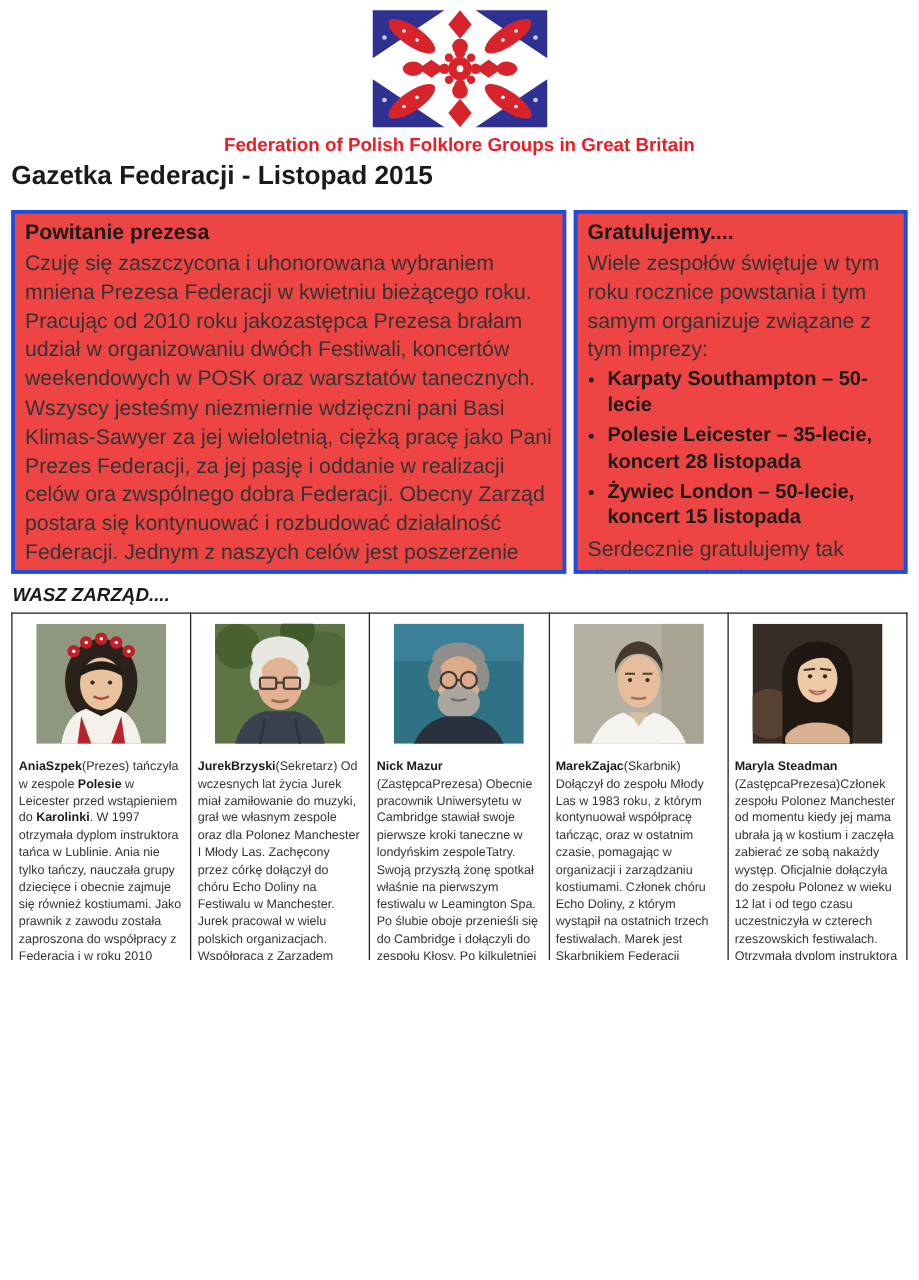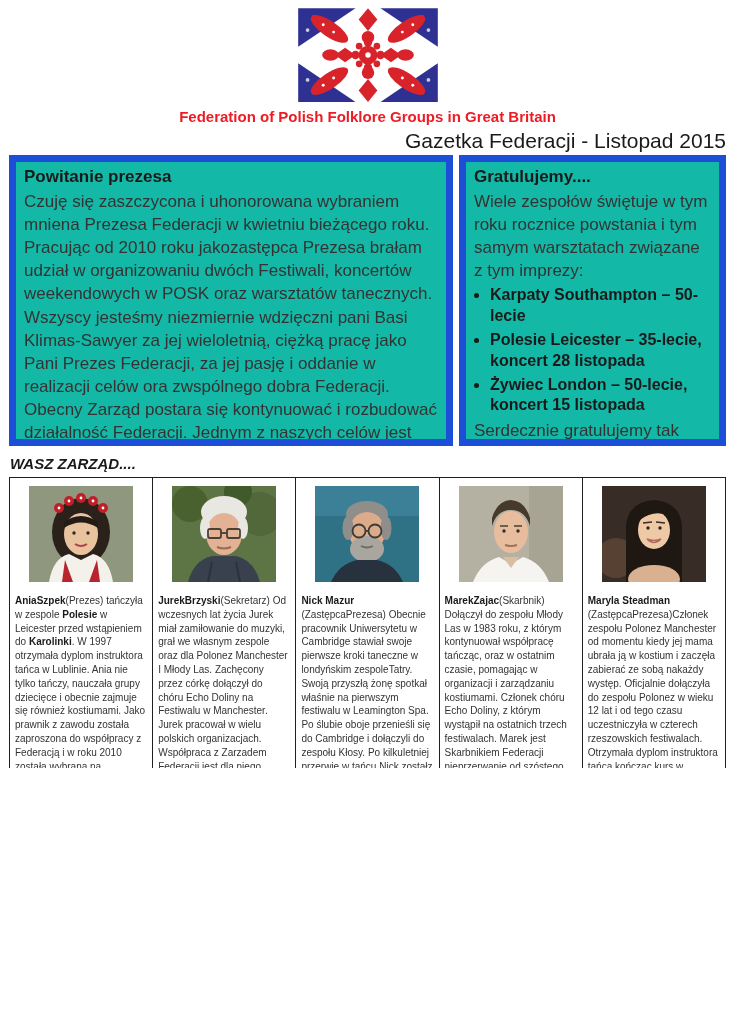--- a/index.html
+++ b/index.html
@@ -2,25 +2,25 @@
 <html lang="pl"><head>
 <meta charset="utf-8">
 <style>
   html,body{margin:0;padding:0;background:#fff;}
   body{width:735px;height:1024px;font-family:"Liberation Sans","DejaVu Sans",sans-serif;color:#262626;}
   .page{position:relative;width:735px;height:768px;overflow:hidden;box-sizing:border-box;padding:0 9px;}
 
   
   .logo-wrap{text-align:center;padding-top:5px;line-height:0;}
   .org-line{text-align:center;font-weight:700;font-size:15px;margin-top:3px;}
-  .page-title{font-size:21px;font-weight:400;color:#1a1a1a;margin:4px 0 2px 0;text-align:right;}
+  .page-title{font-size:21px;font-weight:700;color:#1a1a1a;margin:4px 0 15px 0;}
 
   
   .boxes{display:flex;gap:6px;}
-  .box{border:7px solid #1d4ed8;box-sizing:border-box;padding:3px 8px 20px 8px;overflow:hidden;background:#14b8a6;}
+  .box{border:3px solid #1d4ed8;box-sizing:border-box;padding:3px 8px 20px 8px;overflow:hidden;background:#ef4444;}
   .box-left{width:444px;height:291px;}
   .box-right{flex:1;height:291px;}
   .box h2{font-size:17px;margin:2px 0 3px 0;color:#1a1a1a;}
   .body-text{font-size:17px;line-height:1.36;color:#333;}
   .signature{font-size:13.4px;font-weight:700;font-style:italic;margin-top:3px;color:#1a1a1a;}
   .congrats-list{margin:2px 0 2px 0;padding-left:16px;}
   .congrats-list li{font-weight:700;font-size:16px;line-height:1.3;margin:3px 0;color:#1a1a1a;}
   .flag-center{text-align:center;margin-top:4px;line-height:0;}
 
   
@@ -118,21 +118,21 @@
 
   <div class="boxes">
     <div class="box box-left">
       <h2>Powitanie prezesa</h2>
       <div class="body-text">Czuję się zaszczycona i uhonorowana wybraniem mniena Prezesa Federacji w kwietniu bieżącego roku. Pracując od 2010 roku jakozastępca Prezesa brałam udział w organizowaniu dwóch Festiwali, koncertów weekendowych w POSK oraz warsztatów tanecznych. Wszyscy jesteśmy niezmiernie wdzięczni pani Basi Klimas-Sawyer za jej wieloletnią, ciężką pracę jako Pani Prezes Federacji, za jej pasję i oddanie w realizacji celów ora zwspólnego dobra Federacji. Obecny Zarząd postara się kontynuować i rozbudować działalność Federacji. Jednym z naszych celów jest poszerzenie współpracy i polepszenie komunikacji z zespołami, między innymi poprzez regularne wydanie Gazetki Federacji. Z tego powodu prosimy i zachęcamy do jej przeczytania, jesteśmy ciekawi Waszych opinii, pomysłów oraz planów na przyszłość. Do zobaczenia na spotkaniach, warsztatach oraz koncertach!</div>
       <div class="signature">Ania Szpek - Prezes Federacji Zespołów Folklorystycznych w WielkiejBrytanii</div>
     </div>
 
     <div class="box box-right">
       <h2>Gratulujemy....</h2>
-      <div class="body-text">Wiele zespołów świętuje w tym roku rocznice powstania i tym samym warsztatach związane z tym imprezy:</div>
+      <div class="body-text">Wiele zespołów świętuje w tym roku rocznice powstania i tym samym organizuje związane z tym imprezy:</div>
       <ul class="congrats-list">
         <li>Karpaty Southampton – 50-lecie</li>
         <li>Polesie Leicester – 35-lecie, koncert 28 listopada</li>
         <li>Żywiec London – 50-lecie, koncert 15 listopada</li>
       </ul>
       <div class="body-text">Serdecznie gratulujemy tak długiego stażu, życząc jednocześnie niekończących się dziesięcioleci działalności!</div>
       <div class="flag-center">
         <svg width="33" height="23">
             <use href="#folkflag"></use>
           </svg>

